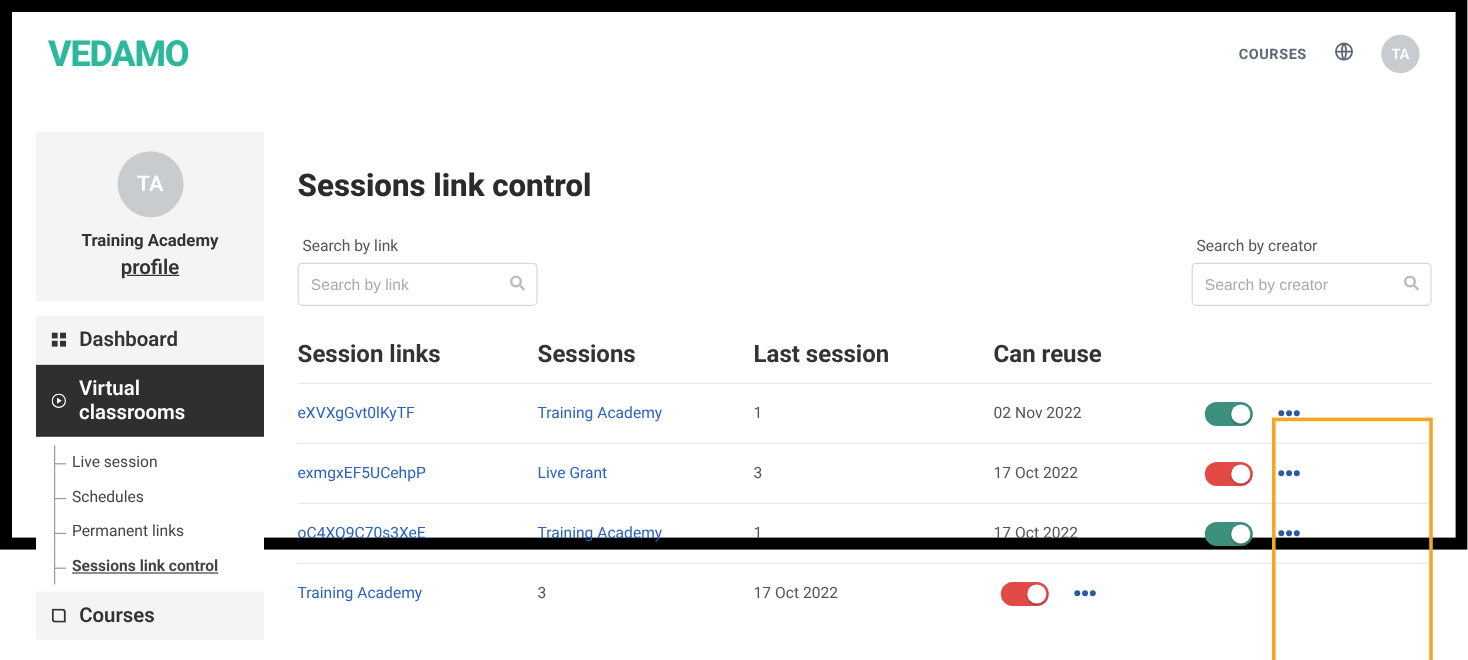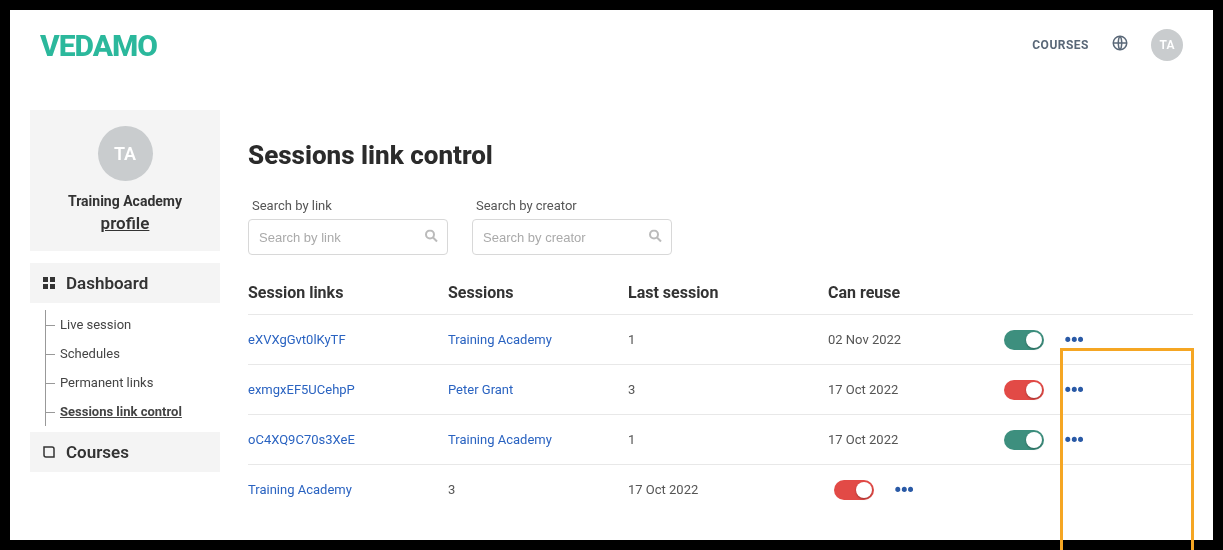--- a/index.html
+++ b/index.html
@@ -5,21 +5,21 @@
   * { box-sizing: border-box; margin: 0; padding: 0; }
   body {
     font-family: -apple-system, BlinkMacSystemFont, "Segoe UI", Roboto, Arial, sans-serif;
     background: #fff;
     width: 1223px;
     height: 550px;
     overflow: hidden;
   }
   .outer-frame {
     width: 1223px;
-    height: 550px;
+    height: 458px;
     border: 10px solid #000;
     background: #fff;
   }
   .topbar {
     display: flex;
     align-items: center;
     justify-content: space-between;
     height: 70px;
     padding: 0 30px;
   }
@@ -105,21 +105,21 @@
   .sub-item.active { font-weight: 700; text-decoration: underline; }
   .main {
     flex: 1;
     padding-top: 60px;
     position: relative;
   }
   .page-title {
     font-size: 26px; font-weight: 800; color: #2b2b2b;
     margin-bottom: 28px;
   }
-  .search-row { display: flex; gap: 24px; margin-bottom: 20px; }
+  .search-row { display: flex; gap: 24px; margin-bottom: 20px; justify-content: space-between; }
   .search-group { display: flex; flex-direction: column; }
   .search-label { font-size: 13px; color: #555; margin-bottom: 6px; padding-left: 4px; }
   .search-box {
     position: relative;
     width: 200px;
   }
   .search-box input {
     width: 100%; height: 36px;
     border: 1px solid #d8d8d8; border-radius: 4px;
     padding: 0 30px 0 10px;
@@ -132,21 +132,21 @@
   }
   .table {
     width: 100%;
   }
   .thead, .trow {
     display: grid;
     grid-template-columns: 200px 180px 200px 170px 140px;
     align-items: center;
   }
   .thead {
-    font-size: 16px; font-weight: 700; color: #333;
+    font-size: 20px; font-weight: 700; color: #333;
     padding: 8px 0 12px;
   }
   .trow {
     border-top: 1px solid #e8e8e8;
     height: 50px;
     font-size: 13px;
   }
   .last-col { display: flex; align-items: center; gap: 20px; justify-content: flex-start; padding-left: 6px;}
   .link-cell { color: #2a63c1; cursor: pointer; }
   .date-cell, .num-cell { color: #555; }
@@ -199,20 +199,29 @@
         <div class="nav-item">
           <span class="nav-icon">
             <svg width="12" height="12" viewBox="0 0 12 12" fill="#333">
                 <rect x="0" y="0" width="5" height="5"></rect>
                 <rect x="7" y="0" width="5" height="5"></rect>
                 <rect x="0" y="7" width="5" height="5"></rect>
                 <rect x="7" y="7" width="5" height="5"></rect>
               </svg>
           </span>
           <span>Dashboard</span>
+        </div>
+        <div class="nav-item active">
+          <span class="nav-icon">
+            <svg width="12" height="12" viewBox="0 0 12 12">
+                <circle cx="6" cy="6" r="5.5" fill="none" stroke="#fff" stroke-width="1"></circle>
+                <polygon points="4.5,3.5 4.5,8.5 8.5,6" fill="#fff"></polygon>
+              </svg>
+          </span>
+          <span>Virtual classrooms</span>
         </div>
         <div class="subnav">
           <div class="sub-item">Live session</div>
           <div class="sub-item">Schedules</div>
           <div class="sub-item">Permanent links</div>
           <div class="sub-item active">Sessions link control</div>
         </div>
         <div class="nav-item">
           <span class="nav-icon">
             <svg width="12" height="12" viewBox="0 0 12 12" fill="#333">
@@ -269,21 +278,21 @@
     <div class="date-cell">02 Nov 2022</div>
     <div class="last-col">
       <div class="toggle on">
                   <div class="knob"></div>
                 </div>
       <div class="more-dots">•••</div>
     </div>
             </div>
             <div class="trow">
     <div class="link-cell">exmgxEF5UCehpP</div>
-    <div class="link-cell">Peter Grant</div>
+    <div class="link-cell">Live Grant</div>
     <div class="num-cell">3</div>
     <div class="date-cell">17 Oct 2022</div>
     <div class="last-col">
       <div class="toggle off">
                   <div class="knob"></div>
                 </div>
       <div class="more-dots">•••</div>
     </div>
             </div>
             <div class="trow">

